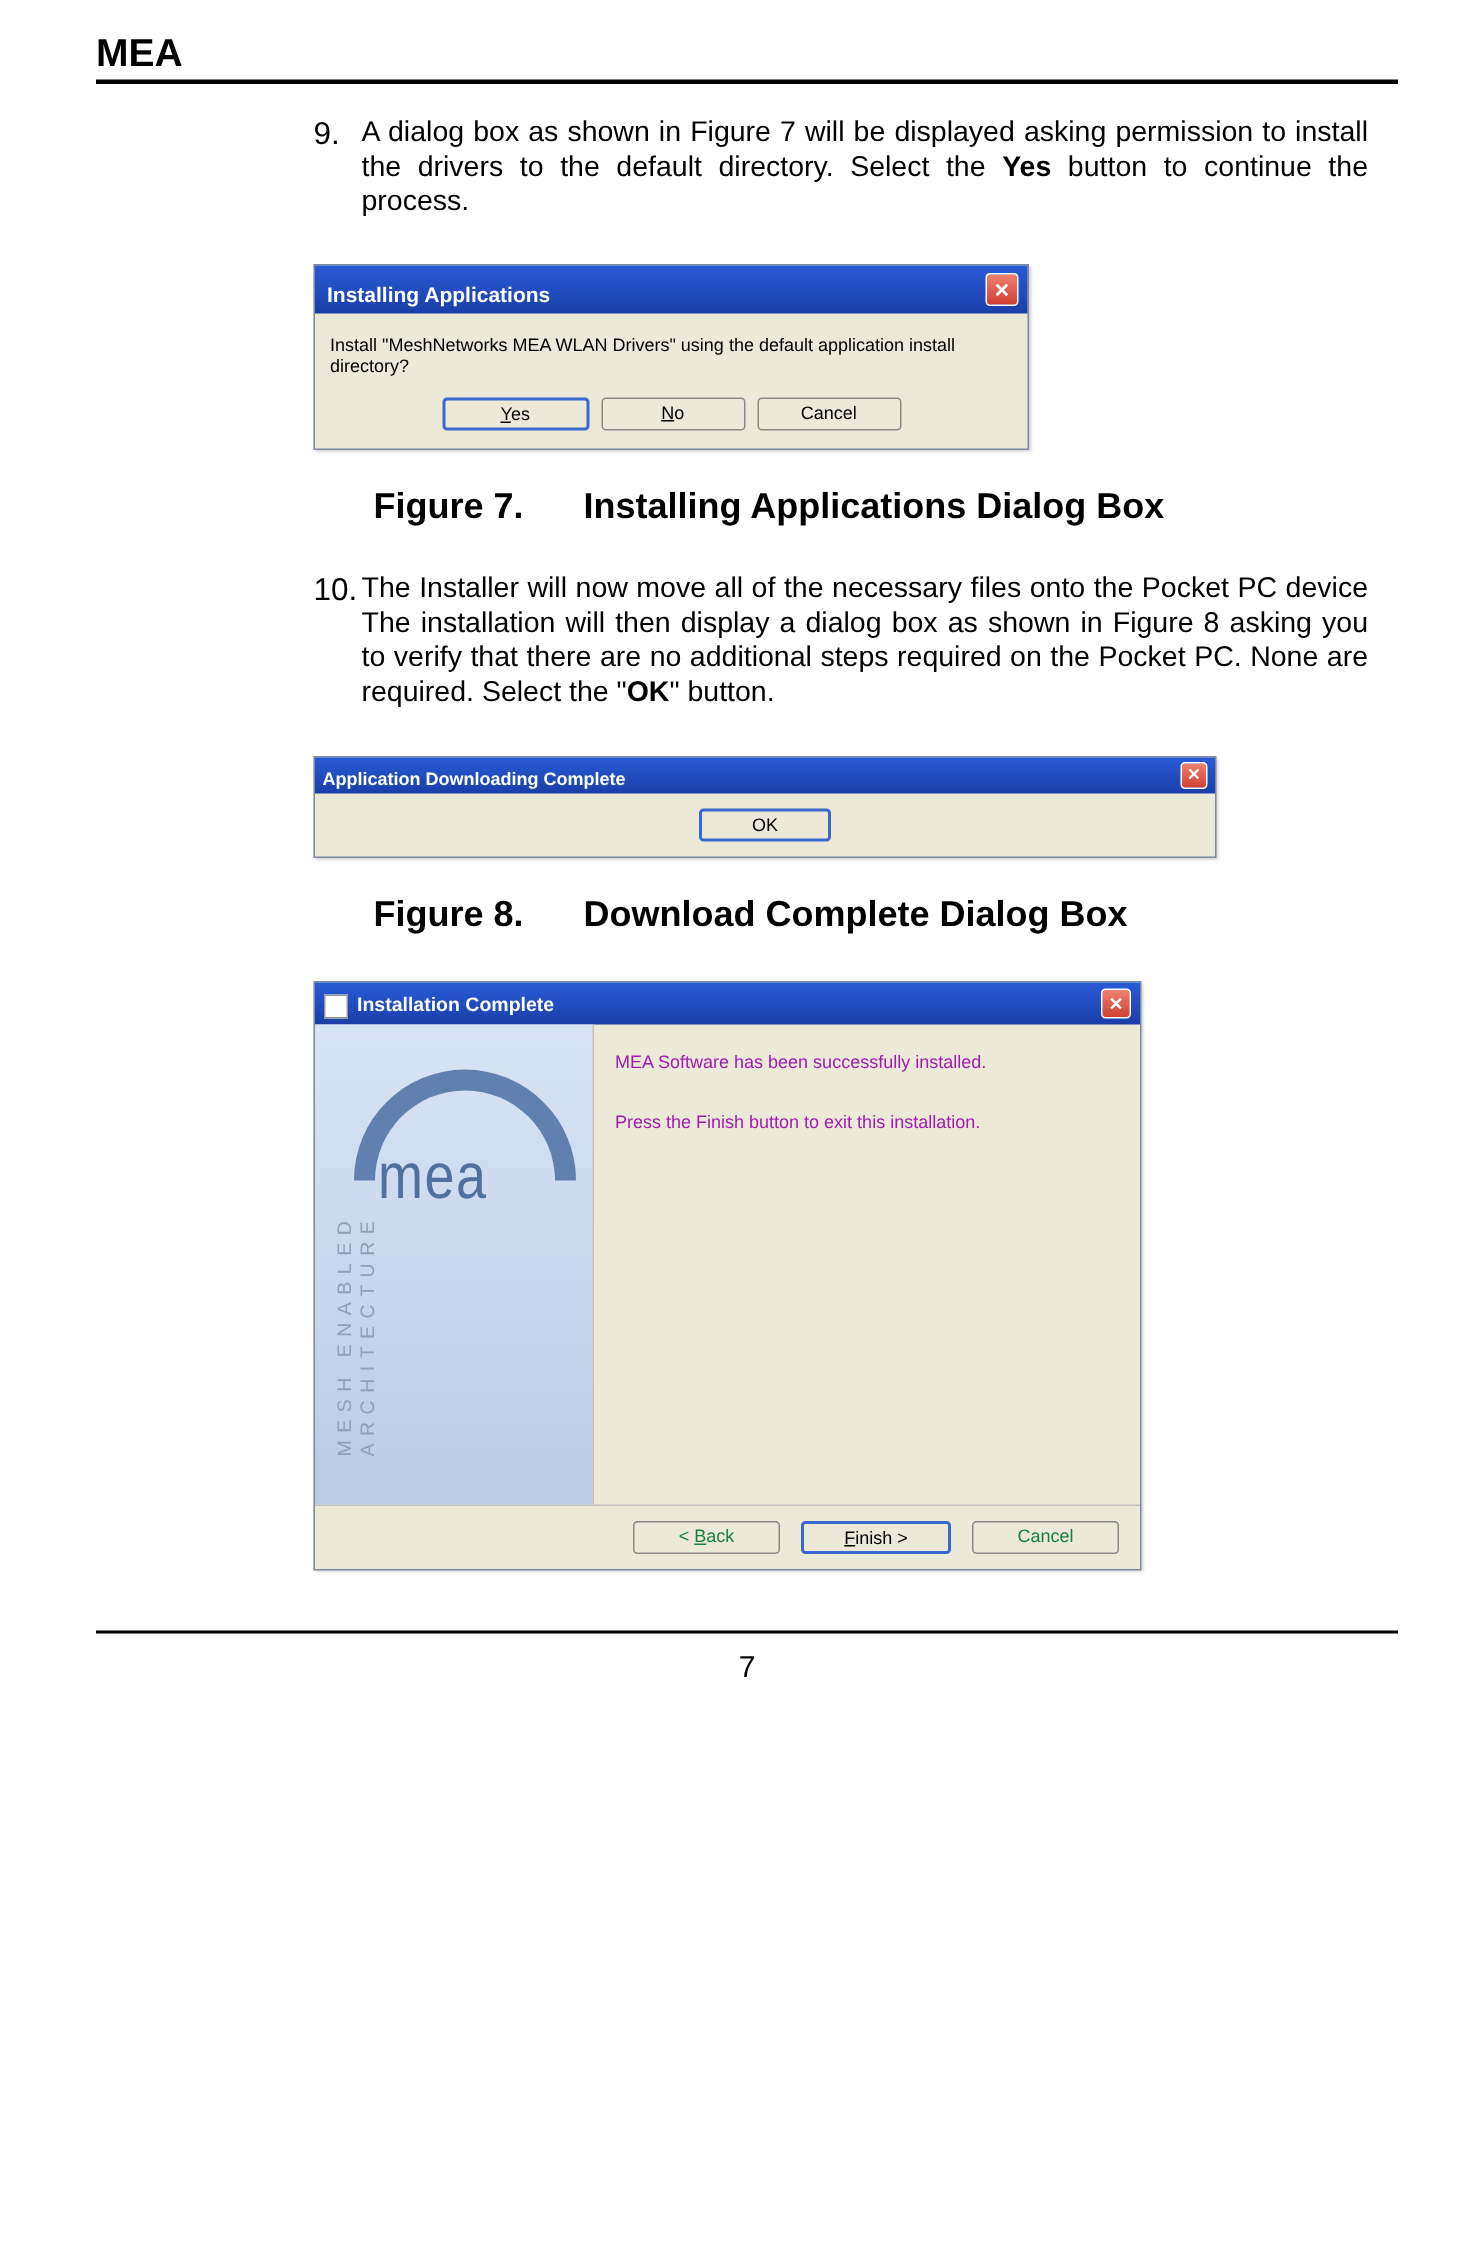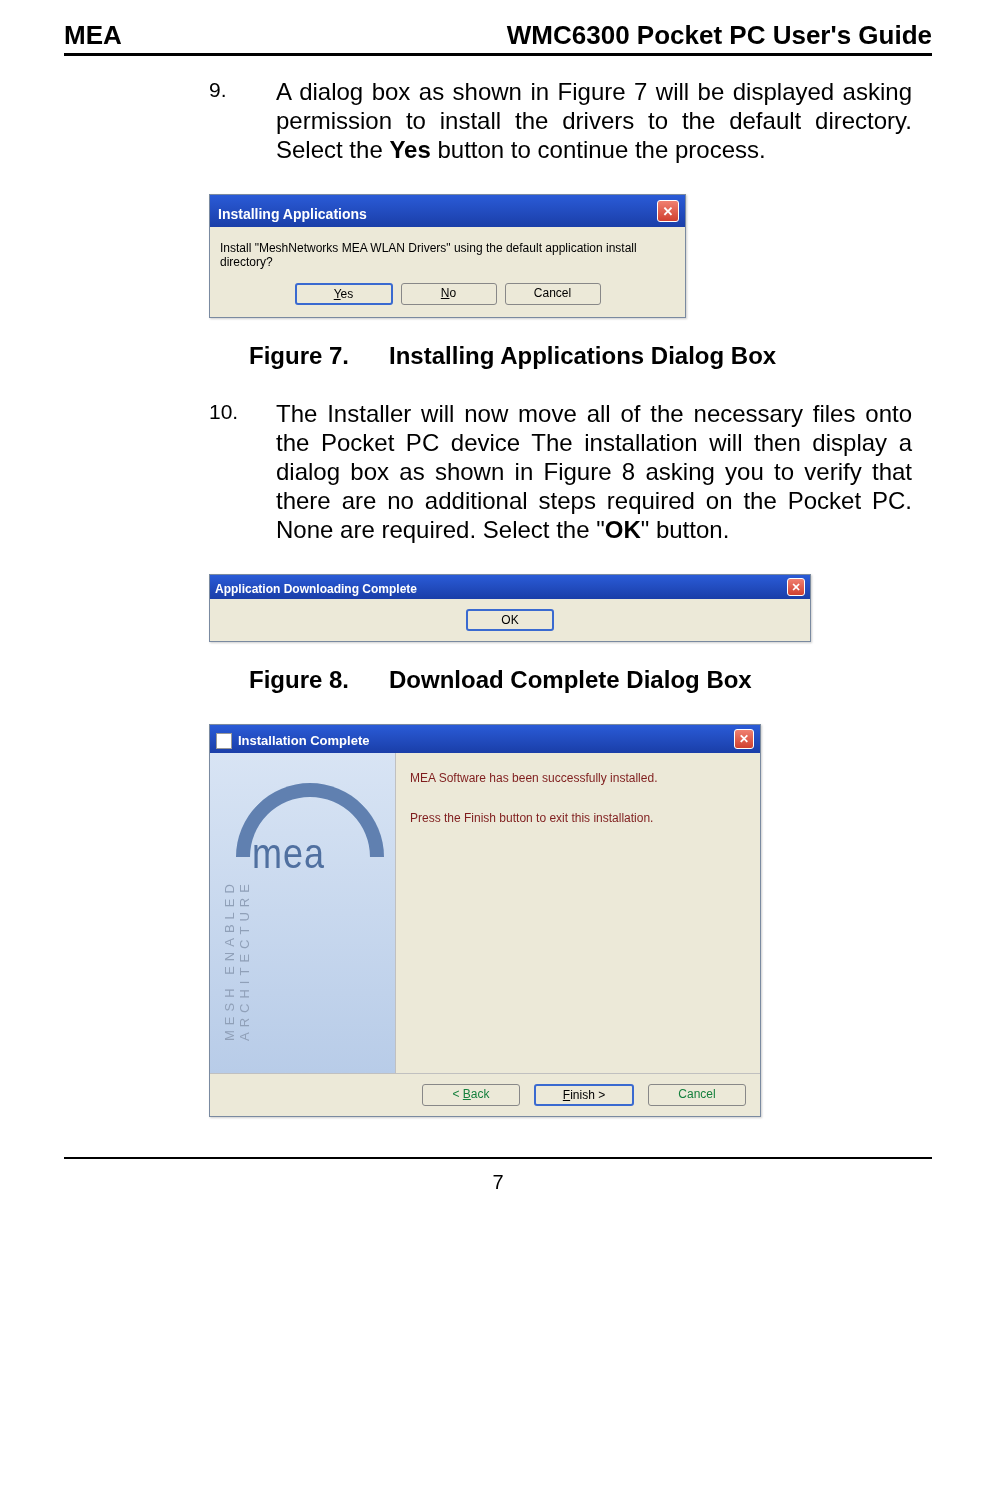--- a/index.html
+++ b/index.html
@@ -30,24 +30,23 @@
     }
     .list-item {
       display: flex;
       margin-bottom: 22px;
     }
     .list-number {
       min-width: 32px;
       font-size: 21px;
     }
     .list-text {
-      font-size: 24px;
+      font-size: 19px;
       text-align: justify;
       line-height: 1.2;
-      margin-left: 35px;
     }
     .list-text .italic { font-style: italic; }
     .list-text .bold { font-weight: bold; }
     .figure-caption {
       font-weight: bold;
       font-size: 24px;
       margin: 24px 0 30px 40px;
     }
     .figure-caption .gap { display:inline-block; width:40px; }
 
@@ -194,21 +193,21 @@
       transform: rotate(180deg);
       color: #90a0b8;
       font-size: 13px;
       letter-spacing: 5px;
       font-family: Arial, sans-serif;
     }
     .dialog3 .right-panel {
       flex: 1;
       padding: 18px 14px;
       font-size: 12px;
-      color: #7f1d1d;
+      color: #a21caf;
     }
     .dialog3 .right-panel p { margin: 0 0 26px 0; }
     .dialog3 .bottom-bar {
       border-top: 1px solid #c0c0c0;
       padding: 10px 14px;
       display: flex;
       justify-content: flex-end;
       gap: 14px;
       background: #ece9d8;
     }
@@ -224,21 +223,20 @@
       margin-top: 12px;
     }
     .underline-letter { text-decoration: underline; }
   </style>
 </head>
 <body>
 
 <div class="page">
   <div class="header-row">
     <span>MEA</span>
-    <span>WMC6300 Pocket PC User's Guide</span>
   </div>
   <div class="header-rule"></div>
 
   <div class="content">
 
     <div class="list-item">
       <div class="list-number">9.</div>
       <div class="list-text">
         <span>A dialog box as shown in </span><span>Figure 7</span><span> will be displayed asking permission to install the drivers to the default directory.  Select the </span><span class="bold">Yes</span><span> button to continue the process.</span>
       </div>

